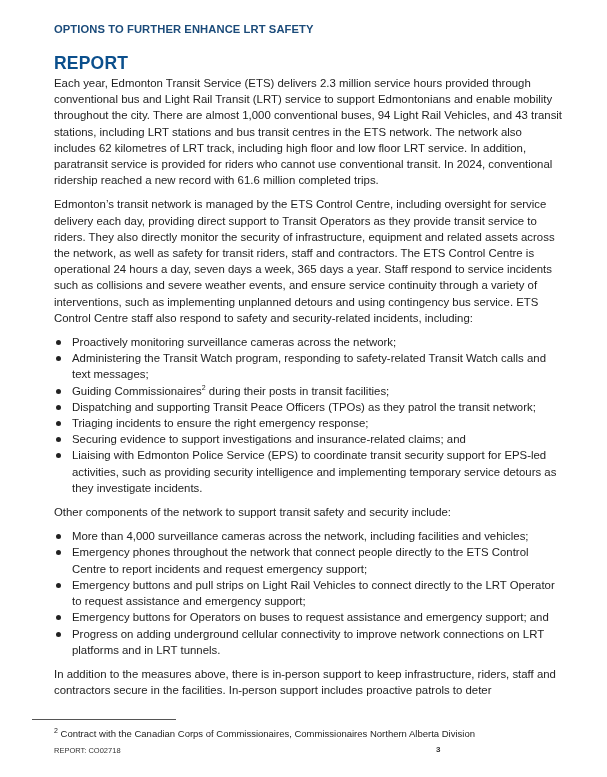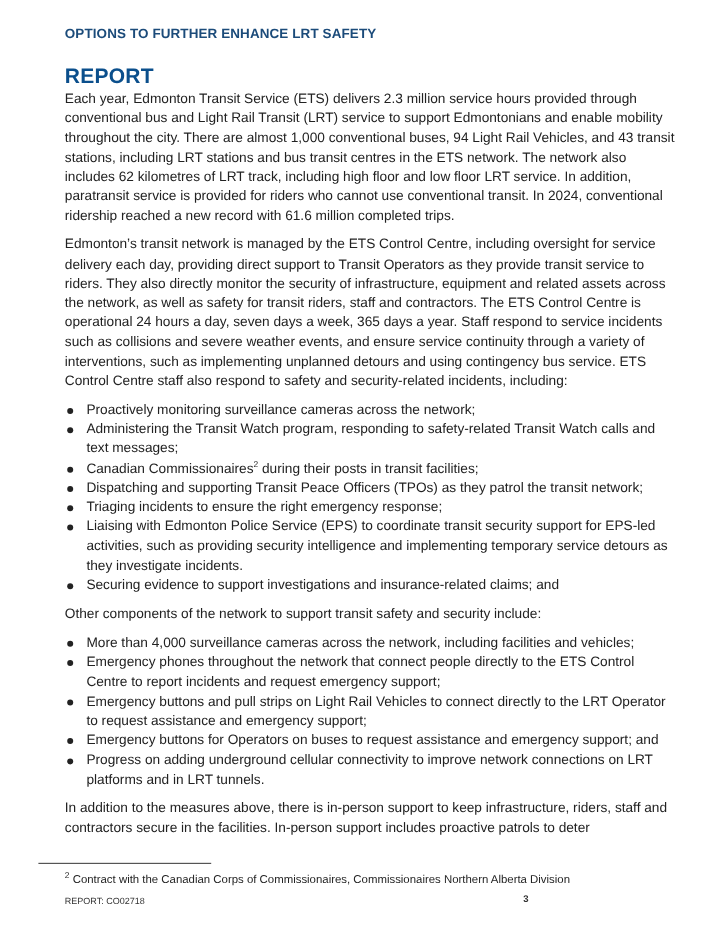--- a/index.html
+++ b/index.html
@@ -122,25 +122,25 @@
 
   <div class="body-text">
 
     <p>Each year, Edmonton Transit Service (ETS) delivers 2.3 million service hours provided through conventional bus and Light Rail Transit (LRT) service to support Edmontonians and enable mobility throughout the city. There are almost 1,000 conventional buses, 94 Light Rail Vehicles, and 43 transit stations, including LRT stations and bus transit centres in the ETS network. The network also includes 62 kilometres of LRT track, including high floor and low floor LRT service. In addition, paratransit service is provided for riders who cannot use conventional transit. In 2024, conventional ridership reached a new record with 61.6 million completed trips.</p>
 
     <p>Edmonton’s transit network is managed by the ETS Control Centre, including oversight for service delivery each day, providing direct support to Transit Operators as they provide transit service to riders. They also directly monitor the security of infrastructure, equipment and related assets across the network, as well as safety for transit riders, staff and contractors. The ETS Control Centre is operational 24 hours a day, seven days a week, 365 days a year. Staff respond to service incidents such as collisions and severe weather events, and ensure service continuity through a variety of interventions, such as implementing unplanned detours and using contingency bus service. ETS Control Centre staff also respond to safety and security-related incidents, including:</p>
 
     <ul>
       <li><span class="bullet"></span><span>Proactively monitoring surveillance cameras across the network;</span></li>
       <li><span class="bullet"></span><span>Administering the Transit Watch program, responding to safety-related Transit Watch calls and text messages;</span></li>
-      <li><span class="bullet"></span><span>Canadian Commissionaires</span><sup>2</sup><span> during their posts in transit facilities;</span></li>
+      <li><span class="bullet"></span><span>Guiding Commissionaires</span><sup>2</sup><span> during their posts in transit facilities;</span></li>
       <li><span class="bullet"></span><span>Dispatching and supporting Transit Peace Officers (TPOs) as they patrol the transit network;</span></li>
       <li><span class="bullet"></span><span>Triaging incidents to ensure the right emergency response;</span></li>
+      <li><span class="bullet"></span><span>Securing evidence to support investigations and insurance-related claims; and</span></li>
       <li><span class="bullet"></span><span>Liaising with Edmonton Police Service (EPS) to coordinate transit security support for EPS-led activities, such as providing security intelligence and implementing temporary service detours as they investigate incidents.</span></li>
-      <li><span class="bullet"></span><span>Securing evidence to support investigations and insurance-related claims; and</span></li>
     </ul>
 
     <p>Other components of the network to support transit safety and security include:</p>
 
     <ul>
       <li><span class="bullet"></span><span>More than 4,000 surveillance cameras across the network, including facilities and vehicles;</span></li>
       <li><span class="bullet"></span><span>Emergency phones throughout the network that connect people directly to the ETS Control Centre to report incidents and request emergency support;</span></li>
       <li><span class="bullet"></span><span>Emergency buttons and pull strips on Light Rail Vehicles to connect directly to the LRT Operator to request assistance and emergency support;</span></li>
       <li><span class="bullet"></span><span>Emergency buttons for Operators on buses to request assistance and emergency support; and</span></li>
       <li><span class="bullet"></span><span>Progress on adding underground cellular connectivity to improve network connections on LRT platforms and in LRT tunnels.</span></li>

